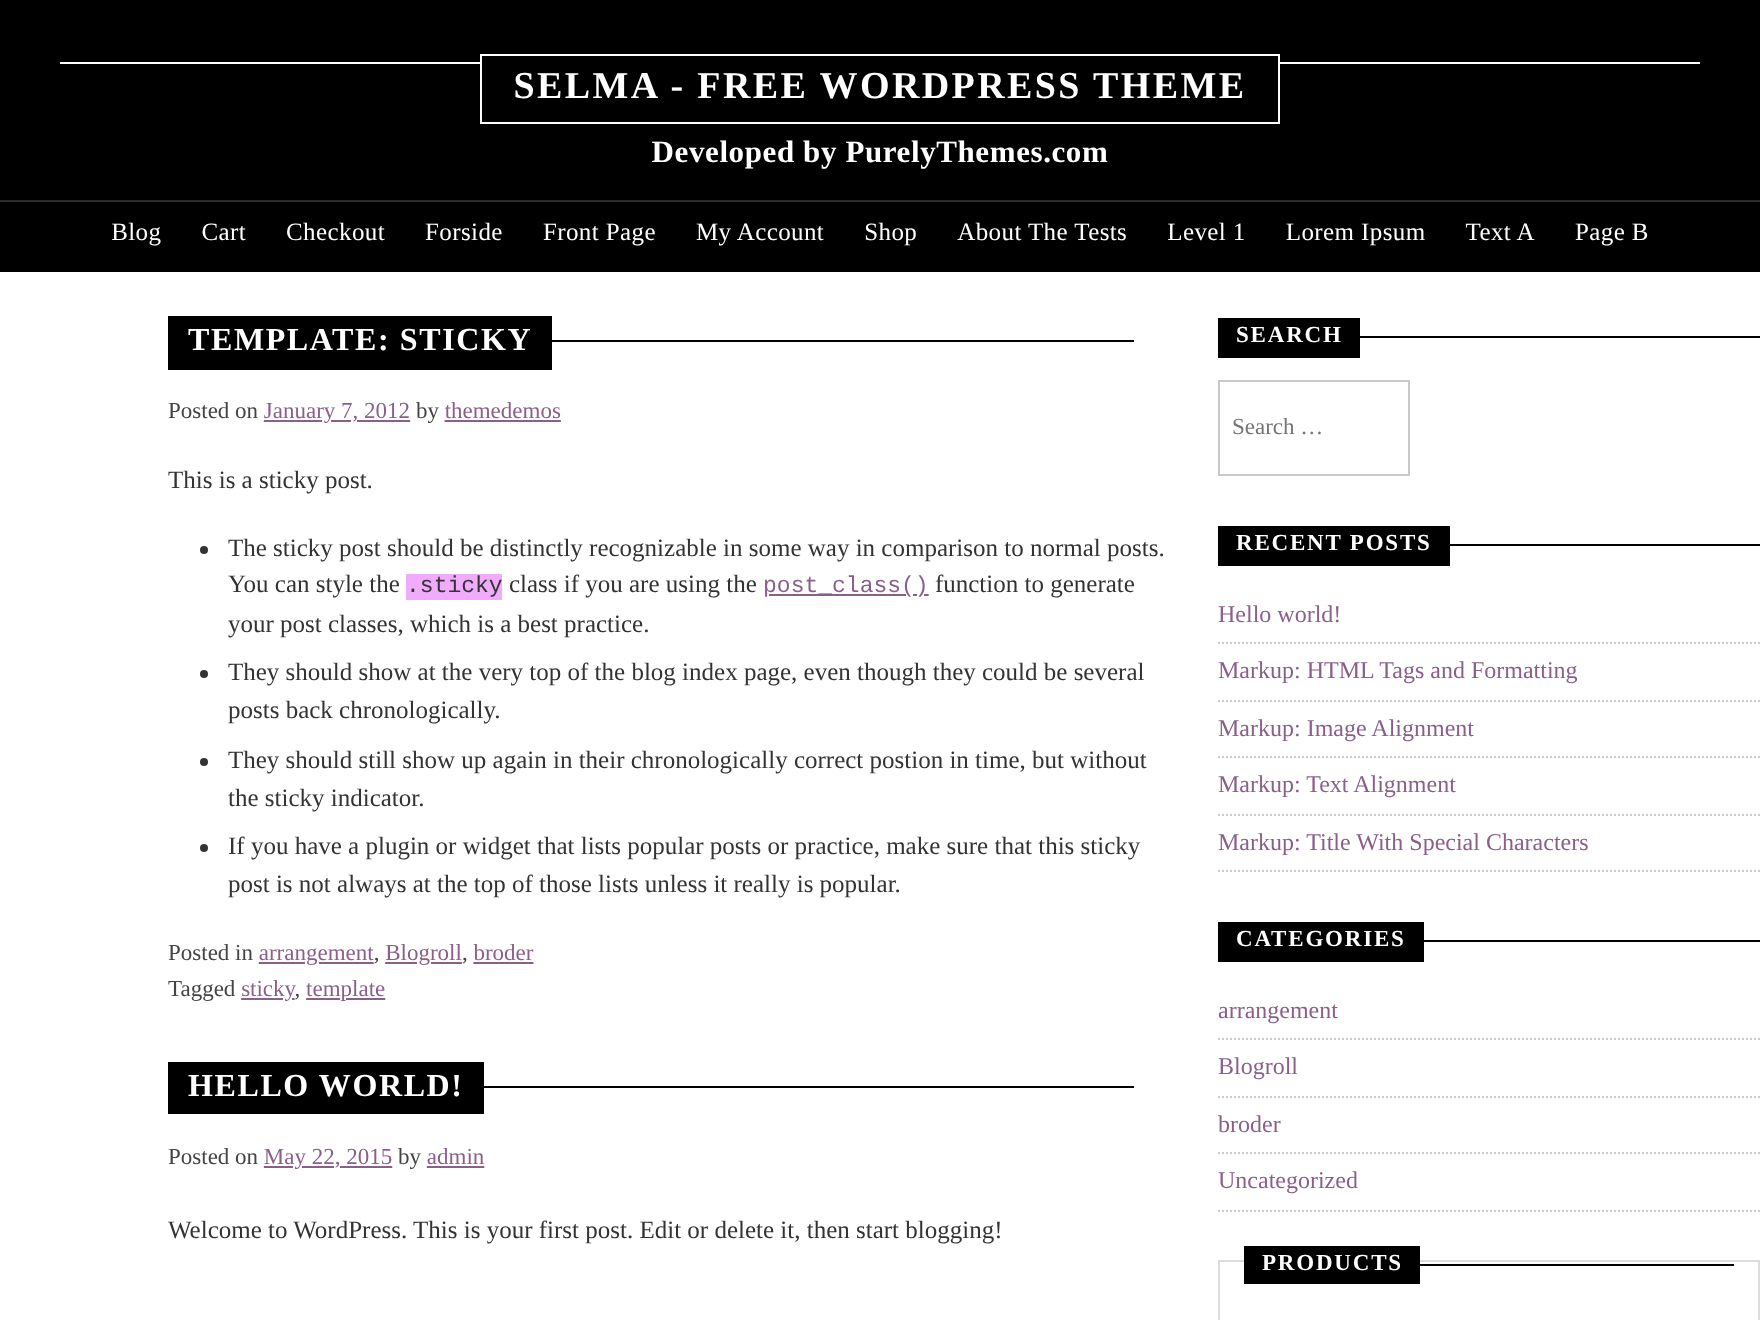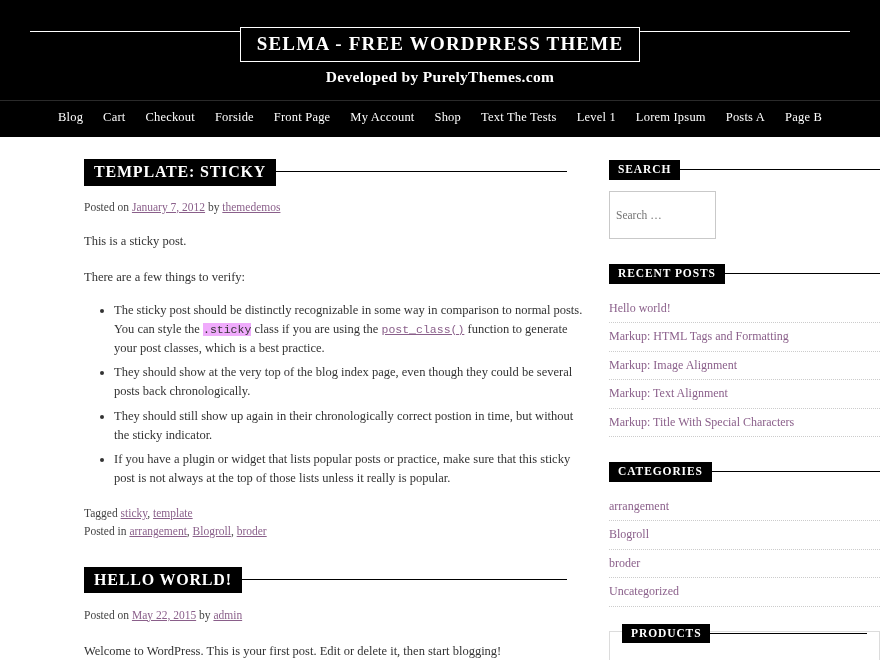--- a/index.html
+++ b/index.html
@@ -186,21 +186,21 @@
     font-family: "Liberation Serif", serif;
     font-weight: bold;
     font-size: 11.5px;
     letter-spacing: 0.9px;
     padding: 3px 9px 4px 9px;
     margin: 0;
     line-height: 1.1;
     text-transform: uppercase;
   }
   .search-field {
-    width: 107px;
+    width: 96px;
     border: 1px solid #c9c9c9;
     padding: 17px 6px;
     font-family: "Liberation Serif", serif;
     font-size: 11.5px;
     color: #777777;
     background: #ffffff;
   }
   .widget ul {
     list-style: none;
     margin: 0; padding: 0;
@@ -281,24 +281,24 @@
     <p class="site-description">Developed by PurelyThemes.com</p>
     <nav class="main-nav">
       <ul>
         <li><a href="#">Blog</a></li>
         <li><a href="#">Cart</a></li>
         <li><a href="#">Checkout</a></li>
         <li><a href="#">Forside</a></li>
         <li><a href="#">Front Page</a></li>
         <li><a href="#">My Account</a></li>
         <li><a href="#">Shop</a></li>
-        <li><a href="#">Text The Tests</a></li>
+        <li><a href="#">About The Tests</a></li>
         <li><a href="#">Level 1</a></li>
         <li><a href="#">Lorem Ipsum</a></li>
-        <li><a href="#">Posts A</a></li>
+        <li><a href="#">Text A</a></li>
         <li><a href="#">Page B</a></li>
       </ul>
     </nav>
   </header>
 
   <div class="site-content">
 
     <main class="content-area">
 
       <article class="post">
@@ -307,39 +307,38 @@
           <h2 class="entry-title">Template: Sticky</h2>
         </div>
         <div class="entry-meta">
           <span>Posted on</span>
           <a href="#">January 7, 2012</a>
           <span>by</span>
           <a href="#">themedemos</a>
         </div>
         <div class="entry-content">
           <p>This is a sticky post.</p>
-          <p>There are a few things to verify:</p>
           <ul>
             <li><span>The sticky post should be distinctly recognizable in some way in comparison to normal posts. You can style the </span><code>.sticky</code><span> class if you are using the </span><a href="#" class="inline-link">post_class()</a><span> function to generate your post classes, which is a best practice.</span></li>
             <li>They should show at the very top of the blog index page, even though they could be several posts back chronologically.</li>
             <li>They should still show up again in their chronologically correct postion in time, but without the sticky indicator.</li>
             <li>If you have a plugin or widget that lists popular posts or practice, make sure that this sticky post is not always at the top of those lists unless it really is popular.</li>
           </ul>
         </div>
         <footer class="entry-footer">
           <div>
-            <span>Tagged</span>
-            <a href="#">sticky</a>,
-            <a href="#">template</a>
-          </div>
-          <div>
             <span>Posted in</span>
             <a href="#">arrangement</a>,
             <a href="#">Blogroll</a>,
             <a href="#">broder</a>
+          </div>
+          <div>
+            <span>Tagged</span>
+            <a href="#">sticky</a>,
+            <a href="#">template</a>
           </div>
         </footer>
       </article>
 
       <article class="post">
         <div class="entry-header">
           <div class="hrule"></div>
           <h2 class="entry-title">Hello world!</h2>
         </div>
         <div class="entry-meta">

